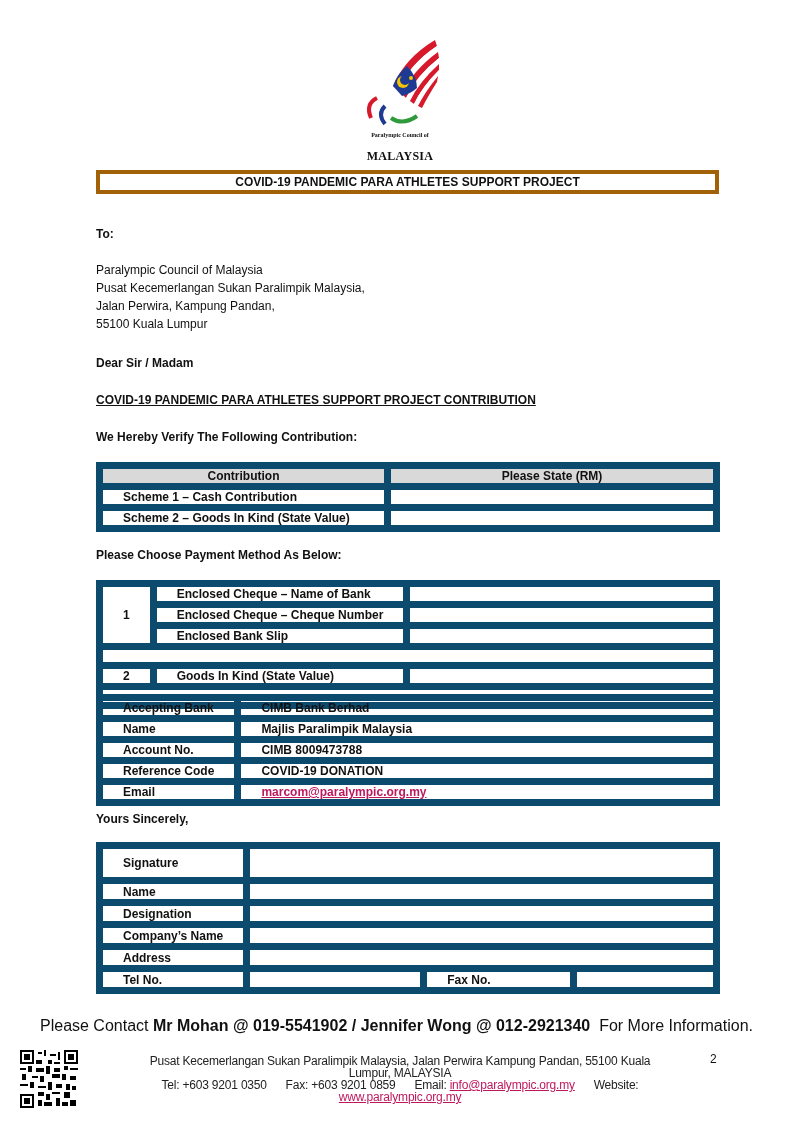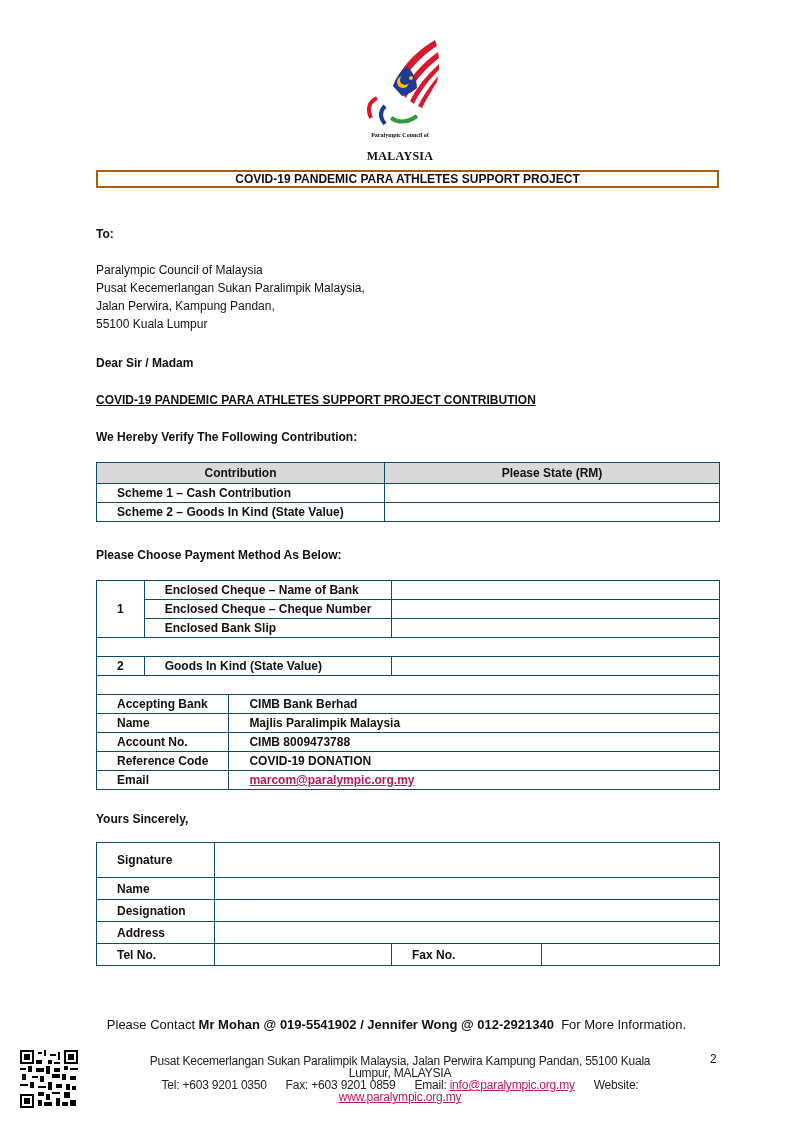--- a/index.html
+++ b/index.html
@@ -2,40 +2,40 @@
 <html><head>
 <meta charset="utf-8">
 <style>
   html, body { margin: 0; padding: 0; background: #ffffff; }
   body { width: 793px; height: 1123px; position: relative; overflow: hidden;
          font-family: "Liberation Sans", sans-serif; color: #111; }
   .abs { position: absolute; }
   .logo { left: 355px; top: 38px; width: 90px; height: 120px; }
   .logo-cap1 { left: 340px; top: 132px; width: 120px; text-align: center; font-family: "Liberation Serif", serif; font-weight: bold; font-size: 6px; color: #111; }
   .logo-cap2 { left: 340px; top: 139px; width: 120px; text-align: center; font-family: Liberation Serif, serif; font-weight: bold; font-size: 12px; letter-spacing: 0.3px; color: #111; margin-top: 10px; }
-  .title-box { left: 96px; top: 170px; width: 623px; height: 18px; border: 2px solid #a16207; box-sizing: border-box;
+  .title-box { left: 96px; top: 170px; width: 623px; height: 24px; border: 4px solid #a16207; box-sizing: border-box;
                display: flex; align-items: center; justify-content: center; font-weight: bold; font-size: 12px; transform-origin: center; }
   .bold { font-weight: bold; }
   .txt { font-size: 12px; left: 96px; }
   .addr div { line-height: 18px; font-size: 12px; }
   .u { text-decoration: underline; }
   table { border-collapse: collapse; position: absolute; font-size: 12px; font-weight: bold; }
-  td { border: 1px solid #0c4a6e; padding: 0 20px; height: 19px; box-sizing: border-box; white-space: nowrap; }
+  td { border: 7px solid #0c4a6e; padding: 0 20px; height: 19px; box-sizing: border-box; white-space: nowrap; }
   .t1 { left: 96px; top: 462px; width: 624px; }
   .t1 td.h { background: #d9d9d9; text-align: center; height: 21px; }
   .t2 { left: 96px; top: 580px; width: 624px; }
   .t2 td.num { text-align: center; width: 30px; }
   .t2 td.blank { height: 19px; }
   .t3 { left: 96px; top: 694px; width: 624px; border-radius: 7px; }
   .t3 td.k { width: 114px; }
   .t4 { left: 96px; top: 842px; width: 624px; }
   .t4 td.k { width: 118px; height: 22px; }
   .t4 td.sig { height: 35px; }
   a.link { color: #be185d; text-decoration: underline; }
-  .contact { left: 0; top: 1017px; width: 793px; text-align: center; font-size: 13px; }
+  .contact { left: 0; top: 1017px; width: 793px; text-align: center; font-size: 16px; }
   .footer { left: 130px; top: 1055px; width: 540px; text-align: center; font-size: 12px; line-height: 12px; color: #222; letter-spacing: -0.2px; }
   .pagenum { left: 710px; top: 1052px; font-size: 12px; }
   .qr { left: 20px; top: 1050px; width: 58px; height: 58px; }
 </style>
 </head>
 <body>
 
 <div class="abs logo">
   <svg width="90" height="95" viewBox="0 0 90 95">
 
@@ -156,20 +156,24 @@
       <tr>
     <td class="k sig">Signature</td>
     <td colspan="3"></td>
   </tr>
   <tr>
     <td class="k">Name</td>
     <td colspan="3"></td>
   </tr>
   <tr>
     <td class="k">Designation</td>
+    <td colspan="3"></td>
+  </tr>
+  <tr>
+    <td class="k">Company’s Name</td>
     <td colspan="3"></td>
   </tr>
   <tr>
     <td class="k">Address</td>
     <td colspan="3"></td>
   </tr>
   <tr>
     <td class="k">Tel No.</td>
     <td style="width:177px;"></td>
     <td style="width:150px;">Fax No.</td>

